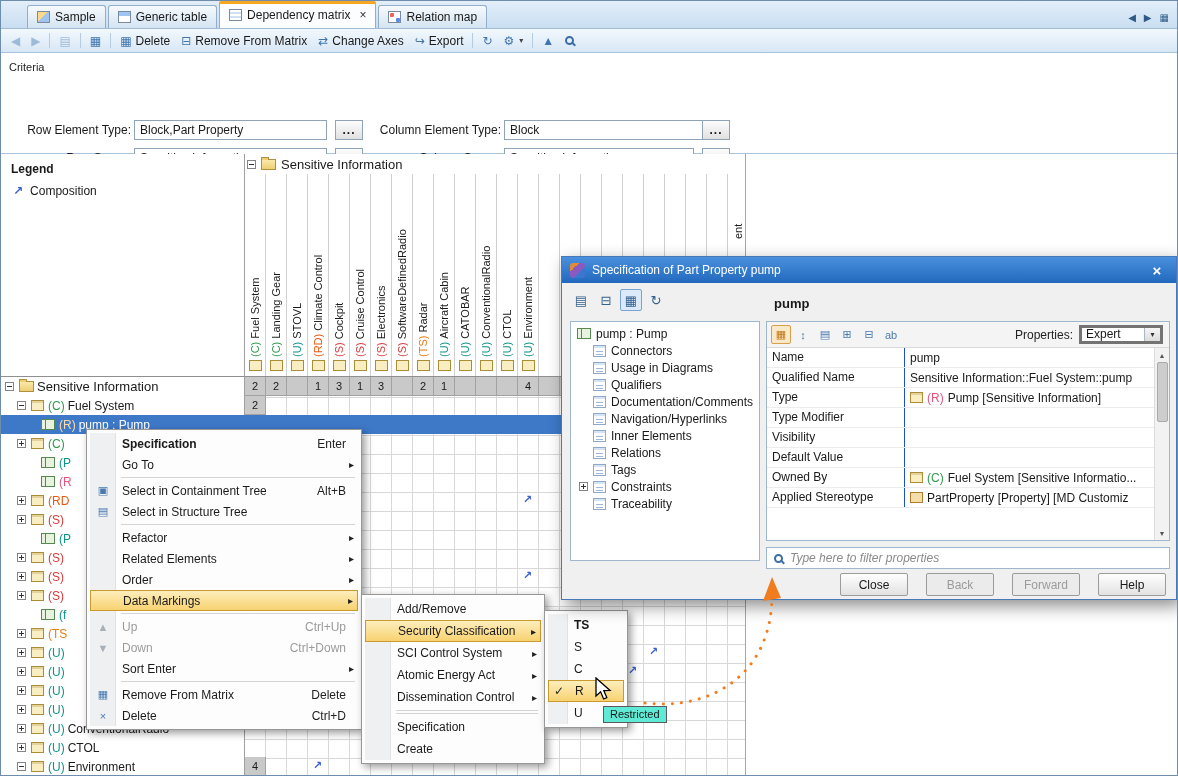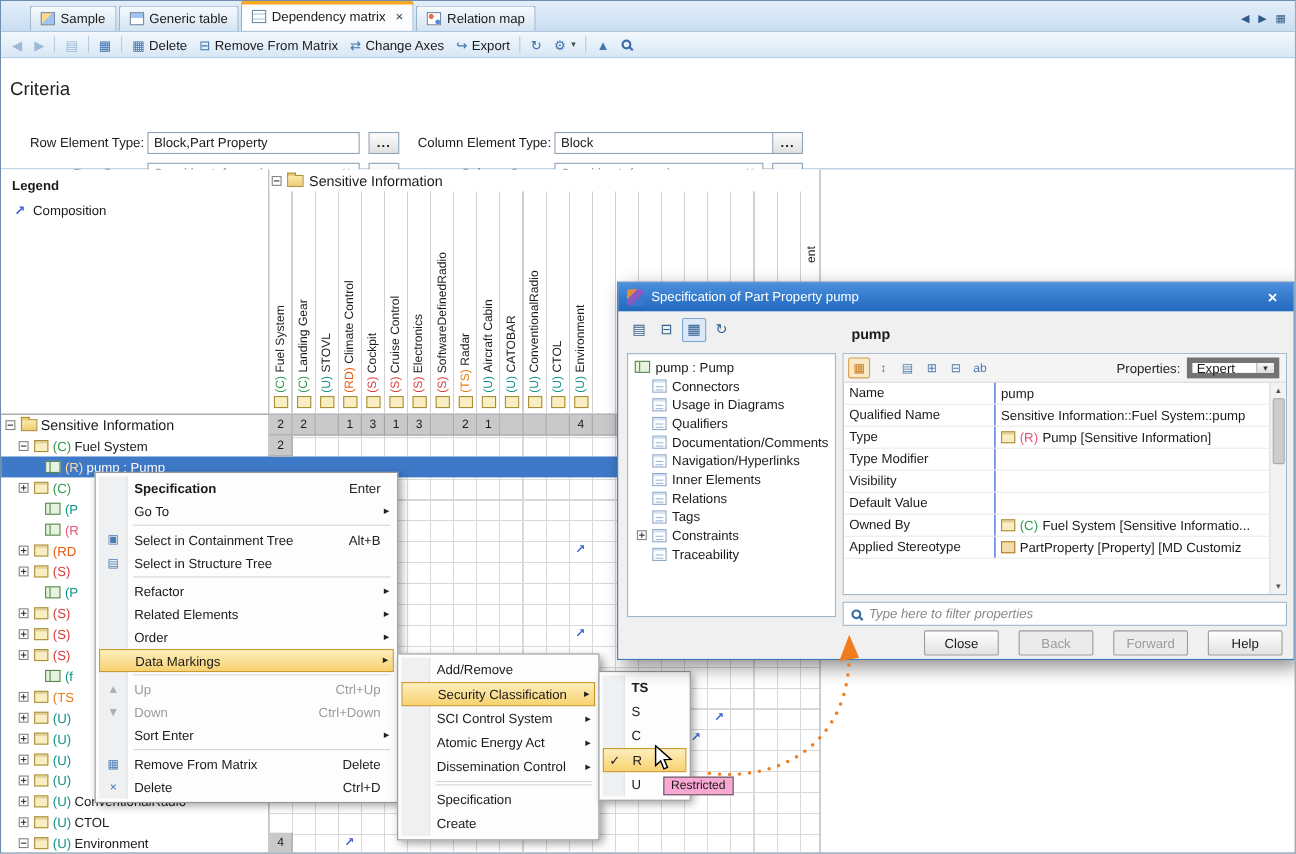--- a/index.html
+++ b/index.html
@@ -32,21 +32,21 @@
   .tbtn{display:flex;align-items:center;gap:4px;padding:2px 5px;border-radius:2px;white-space:nowrap}
   .tbtn.disabled{opacity:.42}
   .tglyph{font-size:12px;line-height:1;color:#3f74ad}
   .tsep{width:1px;height:15px;background:#b5cbe0;margin:0 3px}
   .caret{font-size:8px;color:#444;margin-left:1px}
   .mag{width:9px;height:9px;border:2px solid #3a6ea5;border-radius:50%;position:relative;display:inline-block}
   .mag::after{content:"";position:absolute;width:5px;height:2px;background:#3a6ea5;transform:rotate(45deg);right:-4px;bottom:-2px}
 
   
   .criteria{position:absolute;top:52px;left:0;width:100%;height:101px;background:#ffffff;border-bottom:1px solid #a9c4de}
-  .ctitle{position:absolute;left:8px;top:18px;font-size:17px;color:#222}
+  .ctitle{position:absolute;left:8px;top:8px;font-size:11px;color:#222}
   .clabel{position:absolute;height:20px;line-height:20px;text-align:right;white-space:nowrap}
   .cfield{position:absolute;height:20px;border:1px solid #8fa3b8;background:#fff;display:flex;align-items:center;
           padding:0 5px;white-space:nowrap;overflow:hidden}
   .cfield .badge{margin-left:auto;color:#8a8a8a;font-family:"DejaVu Sans Mono",monospace;font-size:10px}
   .cbtn{position:absolute;width:28px;height:20px;border:1px solid #8fa3b8;background:linear-gradient(#fdfdfd,#e0e0e0);
         display:flex;align-items:center;justify-content:center;font-weight:bold;letter-spacing:1px}
   .cselect{position:absolute;height:20px;border:1px solid #8fa3b8;background:#fff;display:flex;align-items:center;padding-left:5px}
   .selcaret{margin-left:auto;width:16px;align-self:stretch;background:linear-gradient(#f6f6f6,#dcdcdc);
             border-left:1px solid #aab8c6;display:flex;align-items:center;justify-content:center;font-size:8px;color:#333}
 
@@ -106,21 +106,21 @@
   .mi .sub{position:absolute;right:4px;font-size:10px;color:#222}
   .mi.bold .lbl{font-weight:bold}
   .mi.hl{background:linear-gradient(#fdeebc,#f8d271);border:1px solid #c99a2e}
   .mi.disabled .lbl,.mi.disabled .sc{color:#9b9b9b}
   .mi.disabled .ic{color:#a8b0b8}
   .msep{height:1px;background:#d4d4d4;margin:2px 3px 2px 31px}
   #ctx-menu{left:85px;top:428px;width:276px;z-index:30}
   #dm-menu{left:360px;top:593px;width:184px;z-index:31}
   #sc-menu{left:543px;top:609px;width:84px;z-index:32}
 
-  .tooltip{position:absolute;left:602px;top:705px;background:#f9a8d4;border:1px solid #5a5a5a;
+  .tooltip{position:absolute;left:602px;top:705px;background:#5eead4;border:1px solid #5a5a5a;
            padding:1px 6px 2px 6px;font-size:11px;z-index:70}
   .cursor{position:absolute;left:592px;top:676px;z-index:75}
   .annot{position:absolute;left:596px;top:550px;z-index:45;pointer-events:none}
 
   
   .dialog{position:absolute;left:560px;top:255px;width:616px;height:344px;background:#f0f0f0;
           border:1px solid #40 броneutral;border:1px solid #4579b8;box-shadow:5px 6px 16px rgba(0,0,0,.45);z-index:40}
   .dtitle{height:26px;background:linear-gradient(#4a90dd,#2268bd);color:#fff;display:flex;align-items:center;
           padding:0 8px;gap:7px;font-size:12px}
   .dlogo{width:15px;height:15px;border-radius:3px;background:linear-gradient(135deg,#e08a3a 0 30%,#8a5ac0 30% 62%,#3a78d0 62%);flex:none}
@@ -134,21 +134,21 @@
          overflow:hidden;padding-top:3px}
   .ti{height:17px;display:flex;align-items:center;gap:5px;padding-left:22px;white-space:nowrap}
   .ti.root{padding-left:6px}
   .ti.hasexp{padding-left:8px}
   .dprops{position:absolute;left:204px;top:64px;width:404px;height:220px;background:#fff;border:1px solid #9fb6cc}
   .ptoolbar{height:26px;display:flex;align-items:center;gap:2px;padding:0 4px;background:#f4f4f4;border-bottom:1px solid #d8d8d8}
   .picon{width:20px;height:19px;display:flex;align-items:center;justify-content:center;font-size:11px;color:#4a7ab0;
          border:1px solid transparent;border-radius:2px}
   .picon.pressed{background:#fbe8c8;border:1px solid #d8a04a;color:#c07818}
   .plabel{margin-left:auto;color:#222}
-  .pselect{width:84px;height:19px;border:5px solid #737373;background:#fff;display:flex;align-items:center;
+  .pselect{width:84px;height:19px;border:3px solid #737373;background:#fff;display:flex;align-items:flex-end;
            padding-left:4px;margin:0 2px 0 4px}
   .pgroup{height:18px;background:#e6e6e6;display:flex;align-items:center;gap:5px;padding-left:5px;font-weight:bold;
           border-bottom:1px solid #cfcfcf;margin-right:15px}
   #prows{margin-right:15px}
   .prow{height:20px;display:flex;border-bottom:1px solid #ececec}
   .prow .pn{width:138px;padding:2px 5px;border-right:1px solid #1d4ed8;white-space:nowrap}
   .prow .pv{flex:1;padding:2px 5px;display:flex;align-items:center;gap:4px;white-space:nowrap;overflow:hidden}
   .pscroll{position:absolute;right:0;top:26px;bottom:0;width:15px;background:#f2f2f2;border-left:1px solid #dcdcdc;
            display:flex;flex-direction:column;align-items:center}
   .sarrow{font-size:7px;color:#555;height:14px;display:flex;align-items:center}

